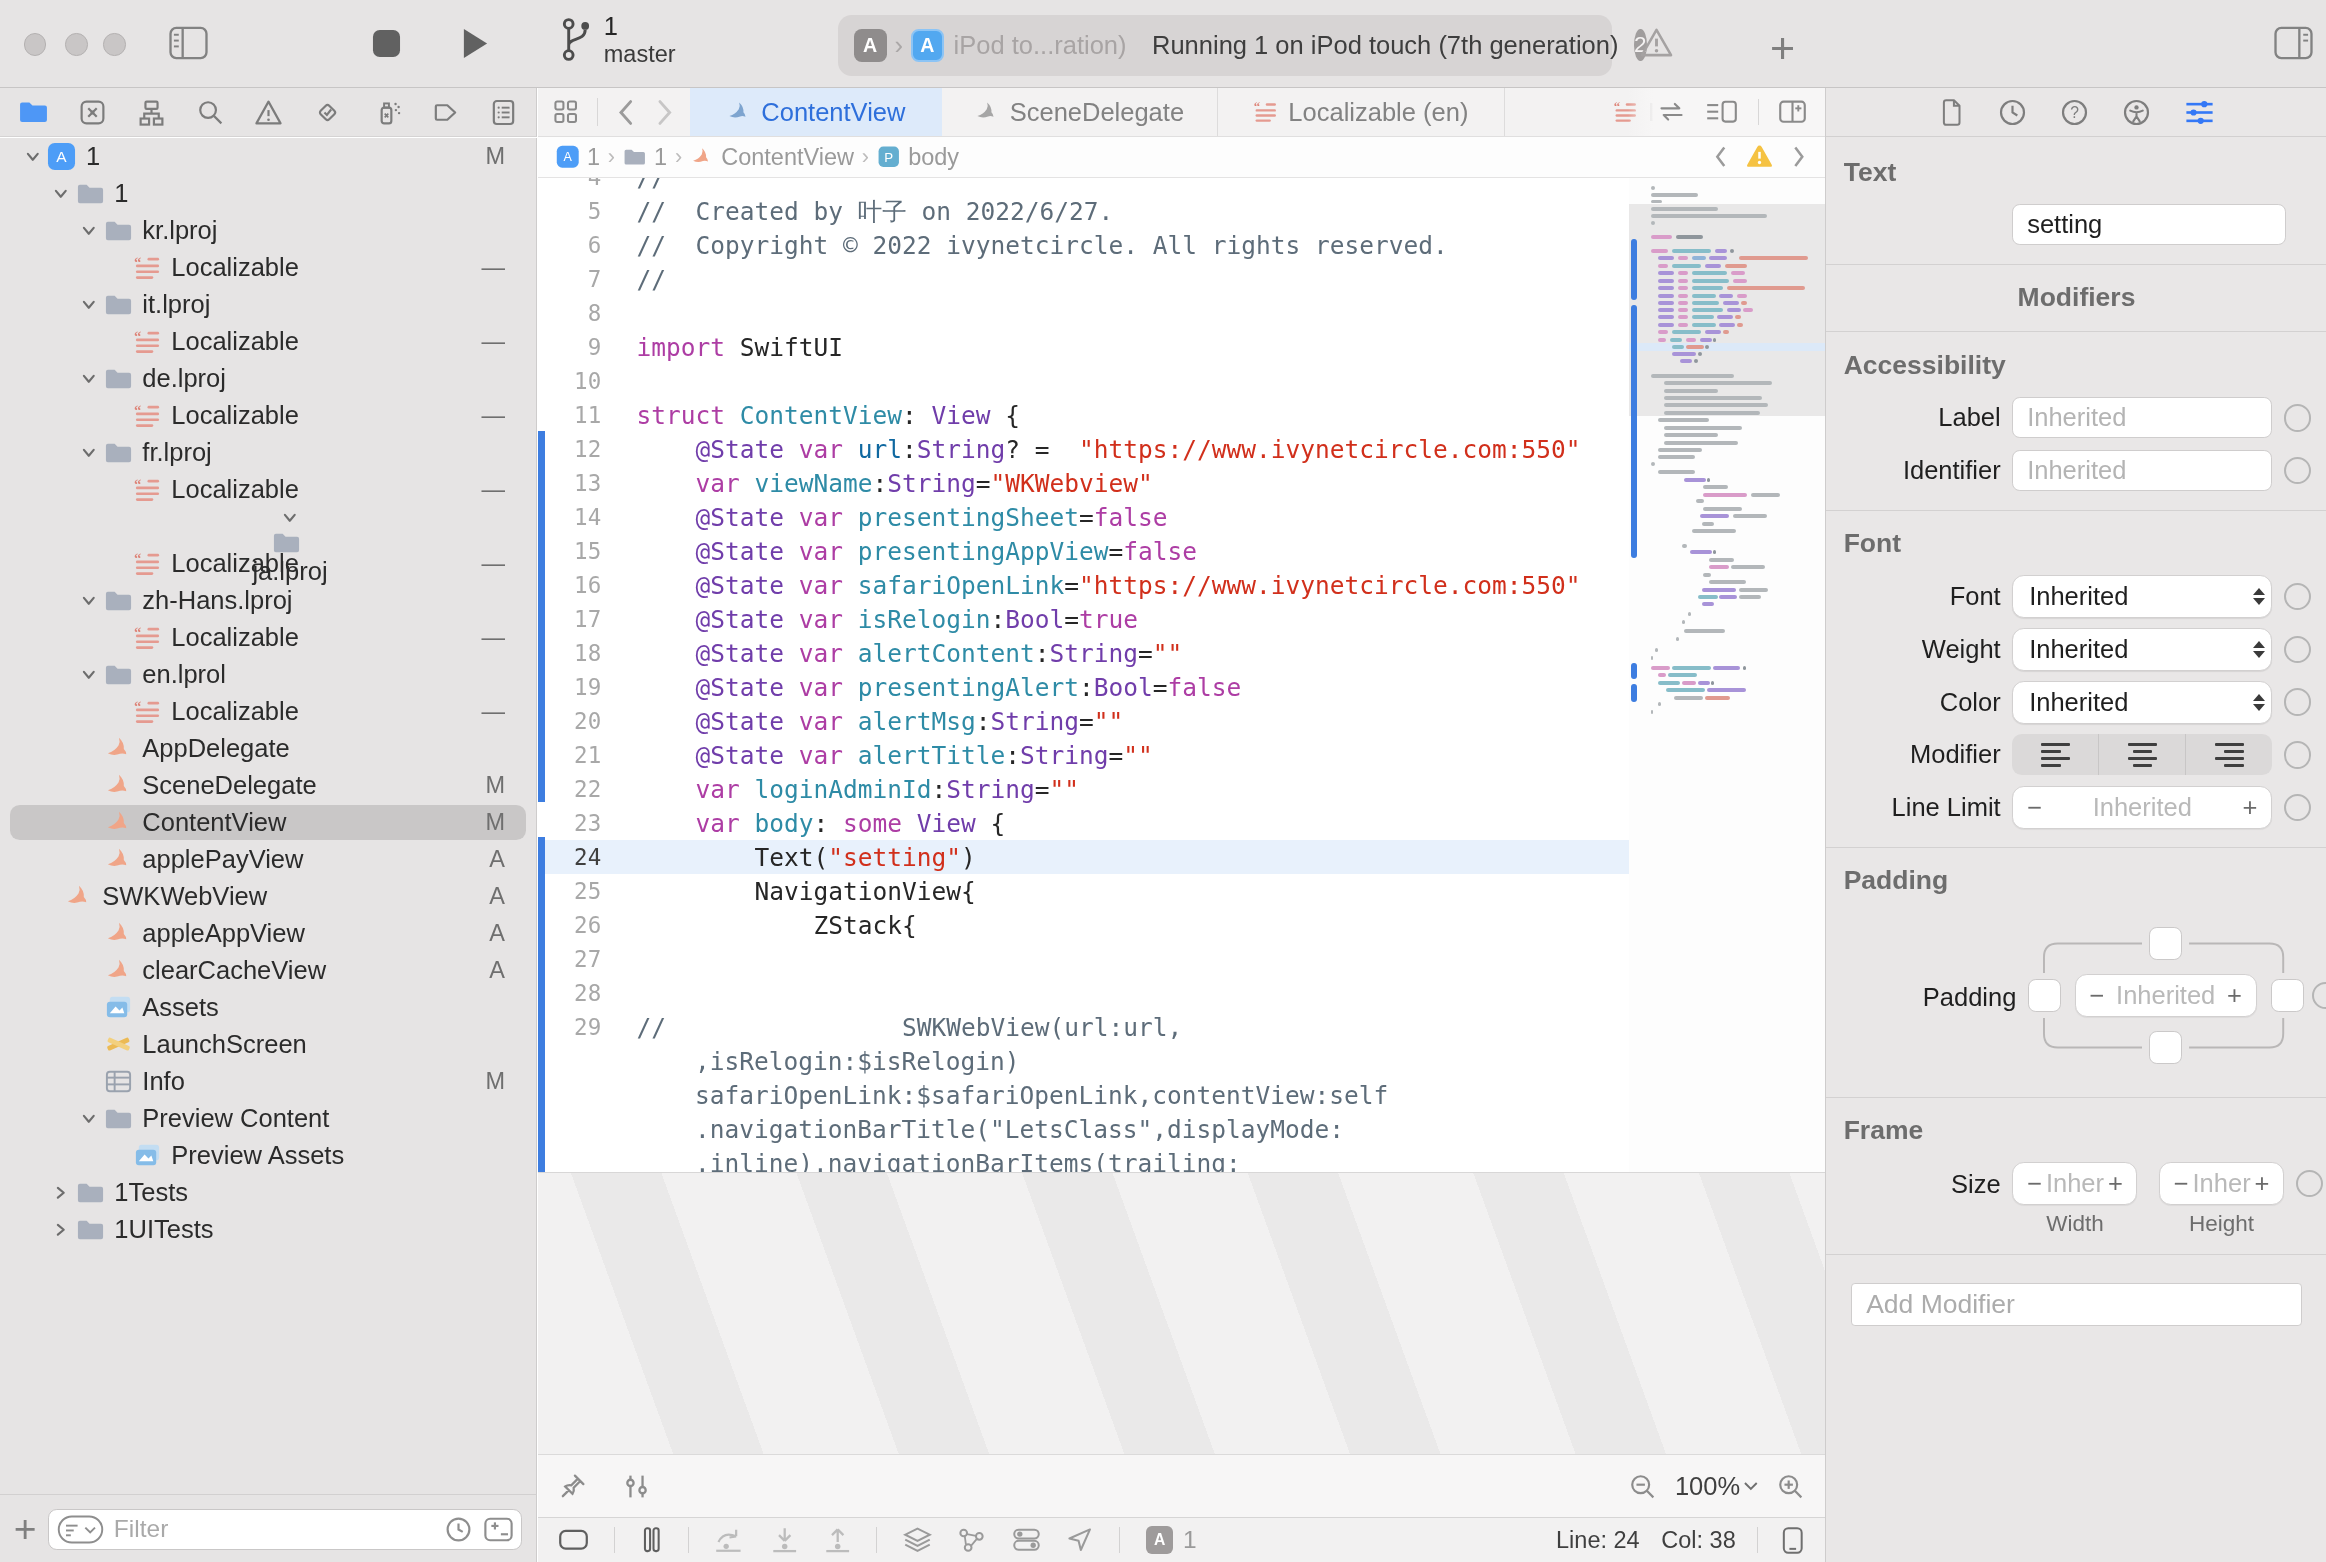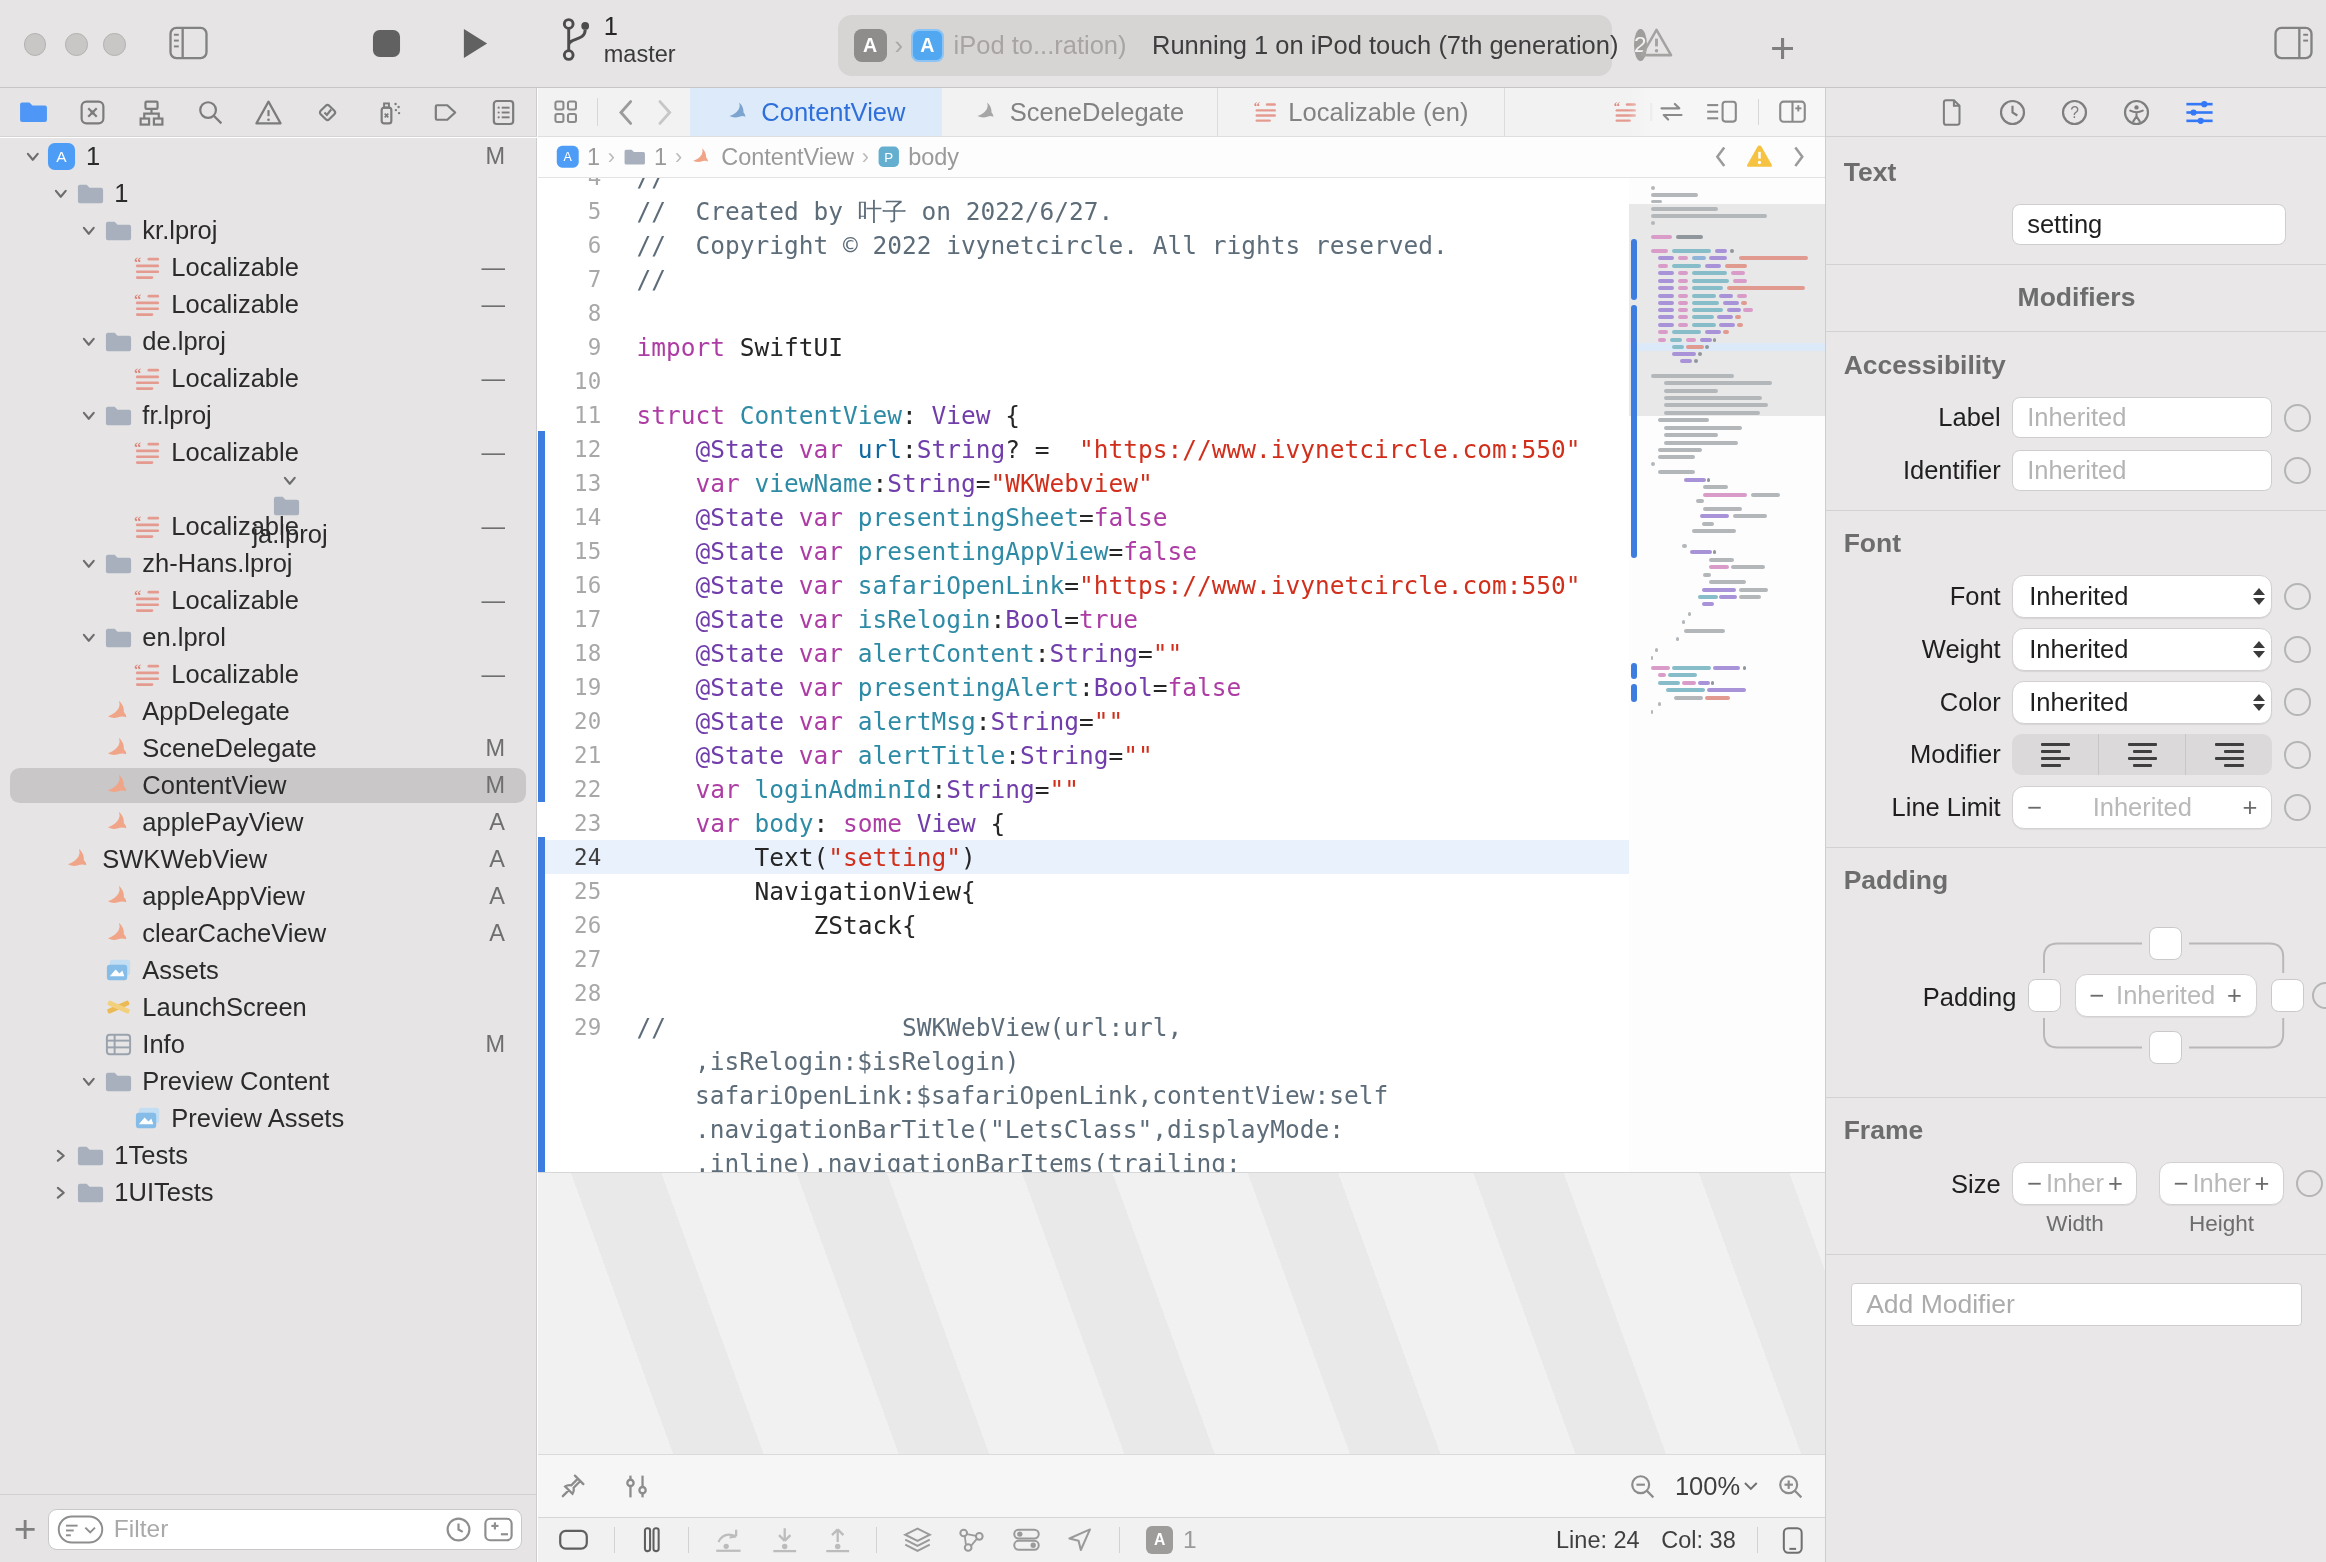--- a/index.html
+++ b/index.html
@@ -306,20 +306,33 @@
             <svg viewBox="0 0 30 28" style="font-size:26px">
               <text x="1" y="13" font-size="15" fill="#dd8276" font-weight="bold" font-family="Liberation Serif">“</text>
               <rect x="15" y="4" width="12" height="2.8" rx="1.4" fill="#e59a90"></rect>
               <rect x="3" y="11" width="24" height="2.8" rx="1.4" fill="#e59a90"></rect>
               <rect x="3" y="17" width="24" height="2.8" rx="1.4" fill="#e59a90"></rect>
               <rect x="3" y="23" width="18" height="2.8" rx="1.4" fill="#e59a90"></rect>
             </svg>
           </span>
           <span class="tlabel">Localizable</span>
           <span class="tbadge">—</span>
+        </div>
+        <div class="trow" style="padding-left: 76px;">
+          <span class="tchev">
+            <svg viewBox="0 0 20 20" width="19.6" height="19.6">
+              <path d="M5 7 L10 13 L15 7" fill="none" stroke="#6d6d6d" stroke-width="2.2" stroke-linecap="round" stroke-linejoin="round"></path>
+            </svg>
+          </span>
+          <span class="ticon">
+            <svg viewBox="0 0 30 26">
+              <path d="M2 6 Q2 4 4 4 H11 L14 7 H26 Q28 7 28 9 V21 Q28 23 26 23 H4 Q2 23 2 21 Z" fill="#a9b0bd"></path>
+            </svg>
+          </span>
+          <span class="tlabel">it.lproj</span>
         </div>
         <div class="trow" style="padding-left: 105px;">
           <span class="tchev"></span>
           <span class="ticon">
             <svg viewBox="0 0 30 28" style="font-size:26px">
               <text x="1" y="13" font-size="15" fill="#dd8276" font-weight="bold" font-family="Liberation Serif">“</text>
               <rect x="15" y="4" width="12" height="2.8" rx="1.4" fill="#e59a90"></rect>
               <rect x="3" y="11" width="24" height="2.8" rx="1.4" fill="#e59a90"></rect>
               <rect x="3" y="17" width="24" height="2.8" rx="1.4" fill="#e59a90"></rect>
               <rect x="3" y="23" width="18" height="2.8" rx="1.4" fill="#e59a90"></rect>

